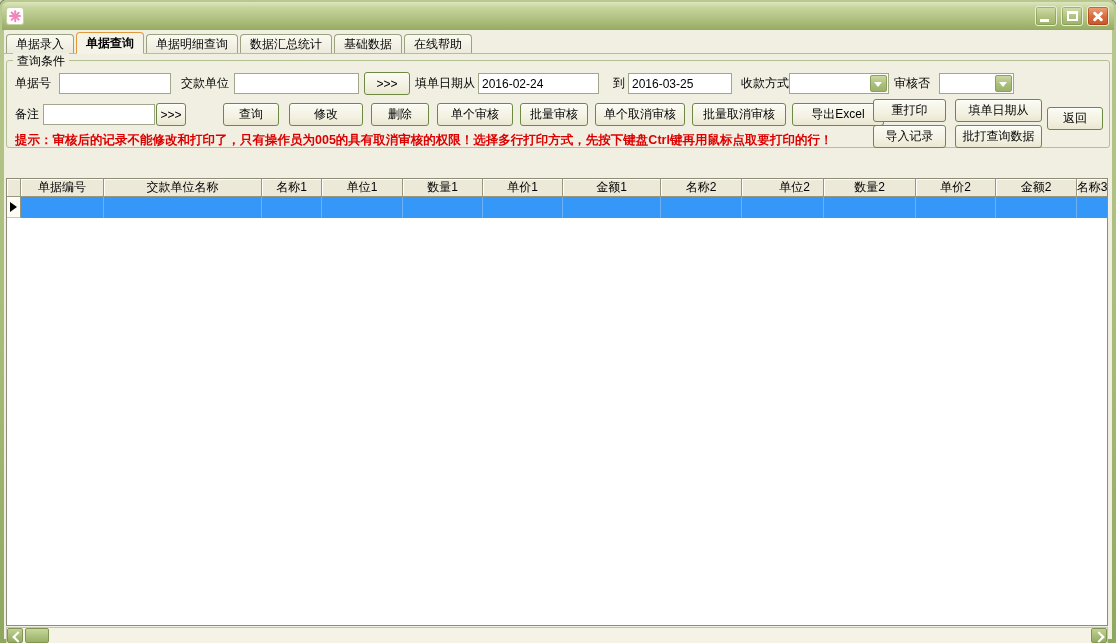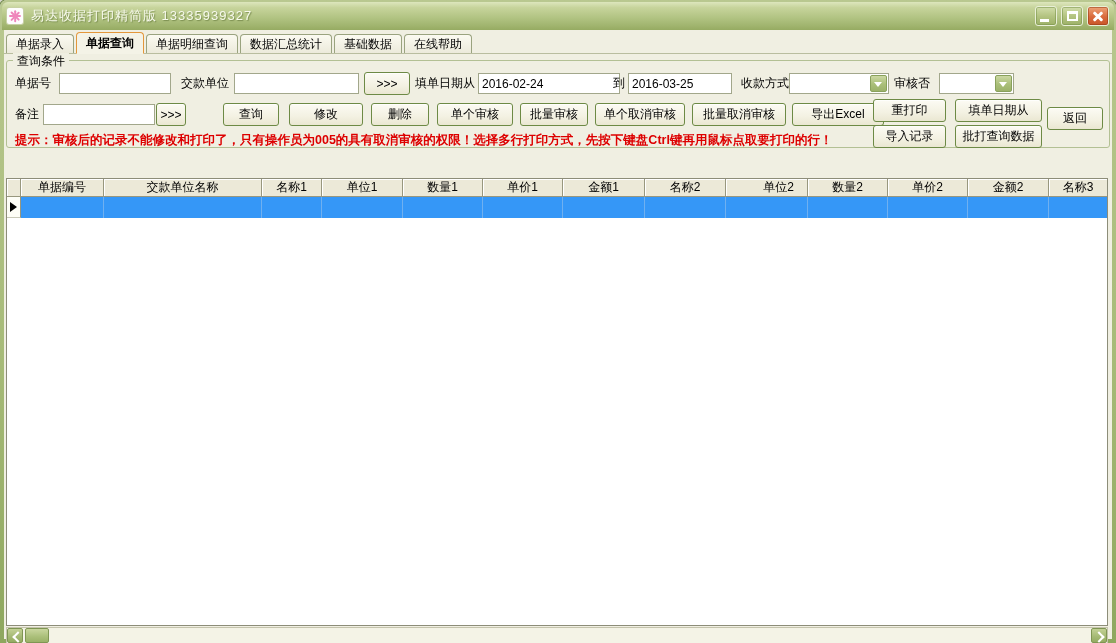--- a/index.html
+++ b/index.html
@@ -114,22 +114,22 @@
     font-size:12px; white-space:nowrap; overflow:hidden; flex:0 0 auto;
   }
   .grid-row{ display:flex; height:21px; }
   .rcell{ background:#3597f7; border-right:1px solid #6fb0f0; flex:0 0 auto; }
   .sel-cell{
     background:#fdfdf6; border-right:1px solid #98977e; border-bottom:1px solid #c9c9b8;
     display:flex; align-items:center; justify-content:center; flex:0 0 auto;
   }
   .marker{ width:0; height:0; border-left:7px solid #000; border-top:5px solid transparent; border-bottom:5px solid transparent; }
   .c0{width:14px;} .c1{width:83px;} .c2{width:158px;} .c3{width:60px;} .c4{width:81px;}
-  .c5{width:80px;} .c6{width:80px;} .c7{width:82px;} .c8{width:81px;} .c9{width:82px;padding-left:24px;}
-  .c10{width:80px;} .c11{width:80px;} .c12{width:81px;} .c13{flex:1 1 auto !important; border-right:none;}
+  .c5{width:80px;} .c6{width:80px;} .c7{width:98px;} .c8{width:81px;} .c9{width:82px;padding-left:24px;}
+  .c10{width:92px;} .c11{width:80px;} .c12{width:81px;} .c13{flex:1 1 auto !important; border-right:none;}
 
   
   .hscroll{
     position:absolute; left:2px; top:572px; width:1102px; height:17px;
     background:#f4f3e6; border:1px solid #c5c4ad; display:flex; align-items:center;
   }
   .sc-btn{
     width:16px; height:15px; border:1px solid #7f9653; border-radius:2px;
     background:linear-gradient(180deg,#c3d195 0%,#a4b973 60%,#95ab62 100%);
     position:relative; flex:0 0 auto;
@@ -154,21 +154,20 @@
 
 <div class="window">
 
   <div class="titlebar">
     <div class="app-icon">
         <i></i>
         <i></i>
         <i></i>
         <i></i>
       </div>
-    <div class="title-text">易达收据打印精简版  13335939327</div>
     <div class="win-controls">
       <div class="win-btn">
           <span class="glyph-min"></span>
         </div>
       <div class="win-btn">
           <span class="glyph-max"></span>
         </div>
       <div class="win-btn close">
           <span class="glyph-x1"></span>
           <span class="glyph-x2"></span>
@@ -203,21 +202,21 @@
 
       <div class="groupbox">
         <span class="gb-title">查询条件</span>
 
         <span class="lbl" style="left:8px;top:12px;">单据号</span>
         <input class="tbx" style="left: 52px; top: 12px; width: 112px;" value="">
         <span class="lbl" style="left:174px;top:12px;">交款单位</span>
         <input class="tbx" style="left: 227px; top: 12px; width: 125px;" value="">
         <button class="btn" style="left:357px;top:11px;width:46px;">&gt;&gt;&gt;</button>
         <span class="lbl" style="left:408px;top:12px;">填单日期从</span>
-        <input class="tbx" style="left: 471px; top: 12px; width: 142px;" value="2016-02-24">
+        <input class="tbx" style="left: 471px; top: 12px; width: 121px;" value="2016-02-24">
         <span class="lbl" style="left:606px;top:12px;">到</span>
         <input class="tbx" style="left: 621px; top: 12px; width: 104px;" value="2016-03-25">
         <span class="lbl" style="left:734px;top:12px;">收款方式</span>
         <div class="combo" style="left:782px;top:12px;width:100px;">
           <span class="val"></span>
           <span class="drop"></span>
         </div>
         <span class="lbl" style="left:887px;top:12px;">审核否</span>
         <div class="combo" style="left:932px;top:12px;width:75px;">
           <span class="val"></span>

